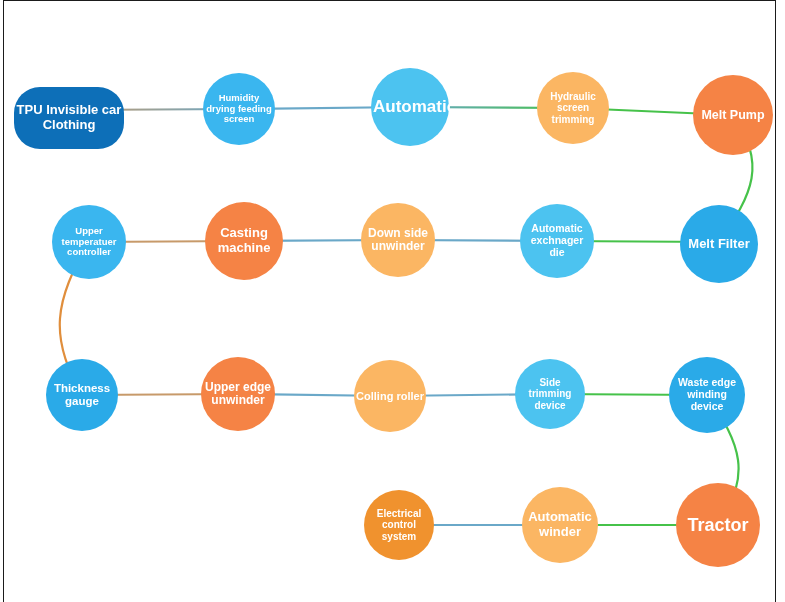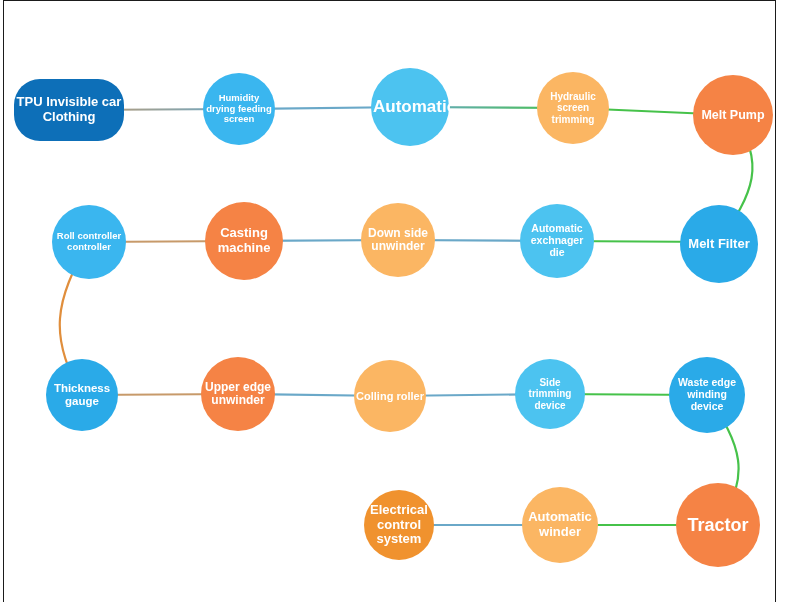--- a/index.html
+++ b/index.html
@@ -36,21 +36,21 @@
     justify-content: center;
     text-align: center;
     color: #ffffff;
     font-weight: bold;
     line-height: 1.12;
     box-sizing: border-box;
     padding: 2px;
     user-select: none;
   }
   .node.circle { border-radius: 50%; }
-  .node.rounded { border-radius: 26px; }
+  .node.rounded { border-radius: 26px; margin-top: 8px; }
   .node span { display: block; width: 100%; }
 </style>
 </head>
 <body>
 
 <div id="canvas">
 
   <div class="border-line" id="border-left"></div>
   <div class="border-line" id="border-right"></div>
   <div class="border-line" id="border-top"></div>
@@ -187,21 +187,21 @@
       <div class="node circle" style="left: 371px; top: 68px; width: 78px; height: 78px; background: rgb(76, 195, 240); font-size: 17px;">
         <span>Automatic</span>
       </div>
       <div class="node circle" style="left: 537px; top: 72px; width: 72px; height: 72px; background: rgb(251, 182, 99); font-size: 10px;">
         <span>Hydraulic screen trimming</span>
       </div>
       <div class="node circle" style="left: 693px; top: 75px; width: 80px; height: 80px; background: rgb(245, 131, 69); font-size: 12.5px;">
         <span>Melt Pump</span>
       </div>
       <div class="node circle" style="left: 52px; top: 205px; width: 74px; height: 74px; background: rgb(58, 182, 239); font-size: 9.5px;">
-        <span>Roll controller controller</span>
+        <span>Upper temperatuer controller</span>
       </div>
       <div class="node circle" style="left: 205px; top: 202px; width: 78px; height: 78px; background: rgb(245, 131, 69); font-size: 13px;">
         <span>Casting machine</span>
       </div>
       <div class="node circle" style="left: 361px; top: 203px; width: 74px; height: 74px; background: rgb(251, 182, 99); font-size: 12px;">
         <span>Down side unwinder</span>
       </div>
       <div class="node circle" style="left: 520px; top: 204px; width: 74px; height: 74px; background: rgb(76, 195, 240); font-size: 10.5px;">
         <span>Automatic exchnager die</span>
       </div>
@@ -216,21 +216,21 @@
       </div>
       <div class="node circle" style="left: 354px; top: 360px; width: 72px; height: 72px; background: rgb(251, 182, 99); font-size: 11px;">
         <span>Colling roller</span>
       </div>
       <div class="node circle" style="left: 515px; top: 359px; width: 70px; height: 70px; background: rgb(76, 195, 240); font-size: 10px;">
         <span>Side trimming device</span>
       </div>
       <div class="node circle" style="left: 669px; top: 357px; width: 76px; height: 76px; background: rgb(42, 170, 232); font-size: 10.5px;">
         <span>Waste edge winding device</span>
       </div>
-      <div class="node circle" style="left: 364px; top: 490px; width: 70px; height: 70px; background: rgb(240, 146, 46); font-size: 13px;">
+      <div class="node circle" style="left: 364px; top: 490px; width: 70px; height: 70px; background: rgb(240, 146, 46); font-size: 10px;">
         <span>Electrical control system</span>
       </div>
       <div class="node circle" style="left: 522px; top: 487px; width: 76px; height: 76px; background: rgb(251, 182, 99); font-size: 13px;">
         <span>Automatic winder</span>
       </div>
       <div class="node circle" style="left: 676px; top: 483px; width: 84px; height: 84px; background: rgb(245, 131, 69); font-size: 18px;">
         <span>Tractor</span>
       </div>
     </div>
 

